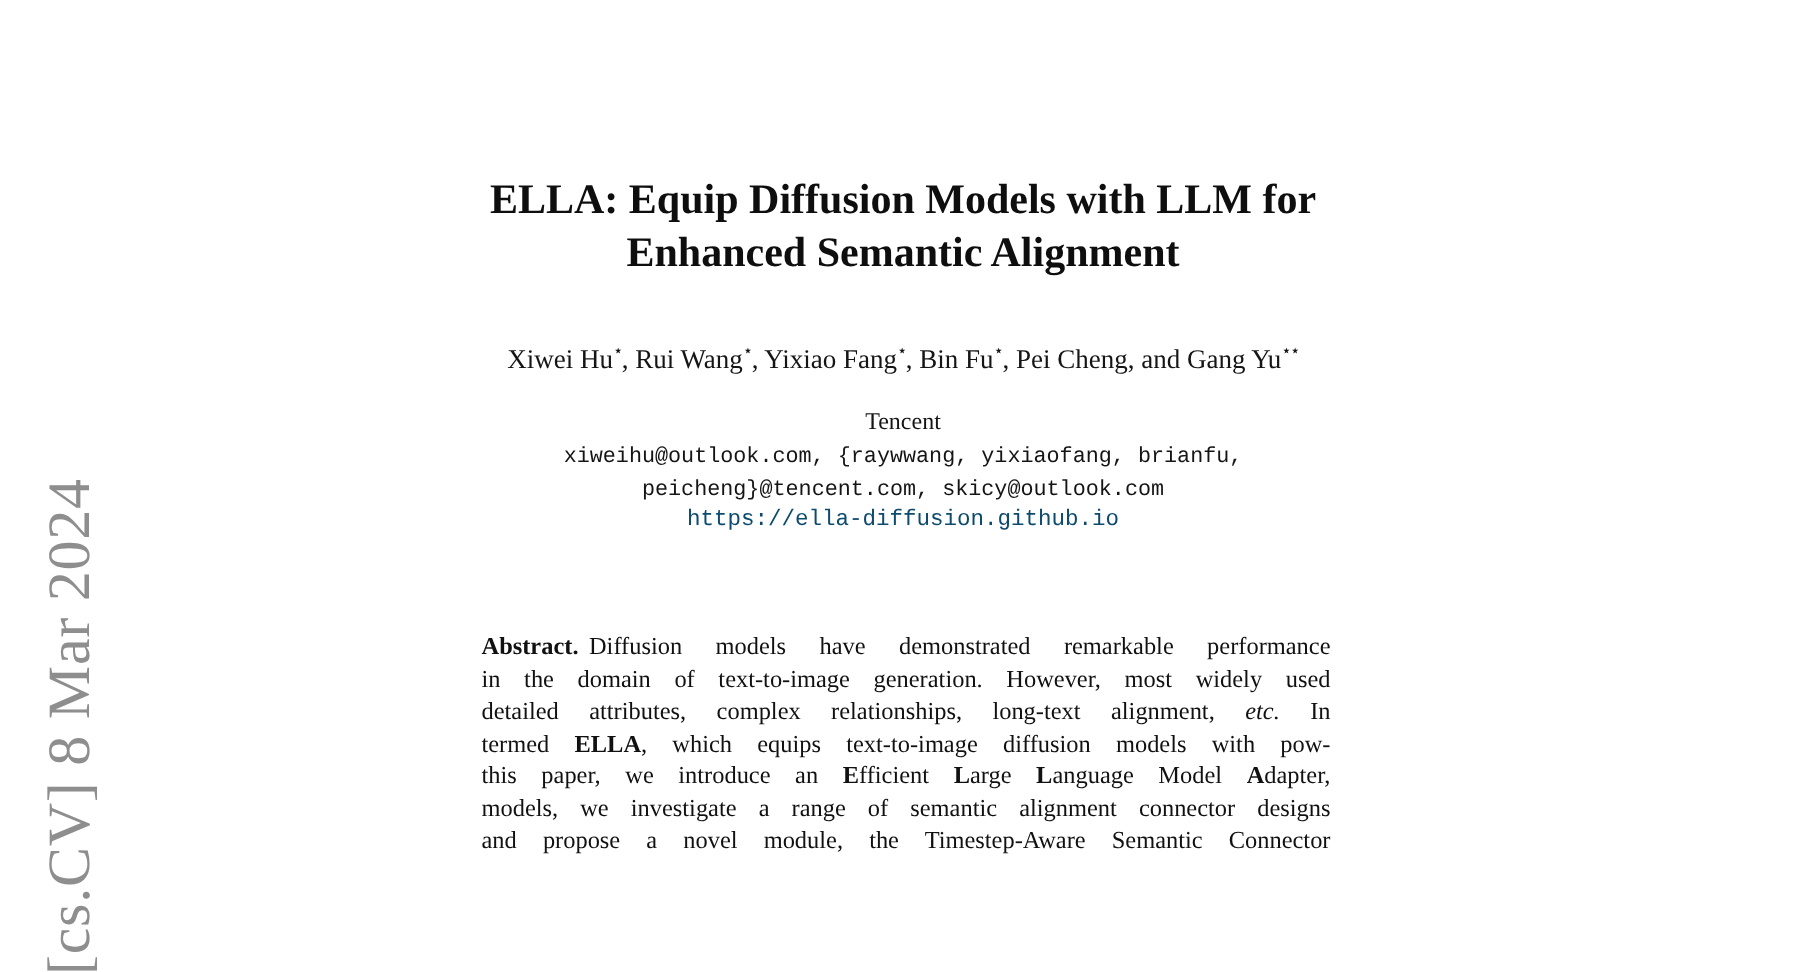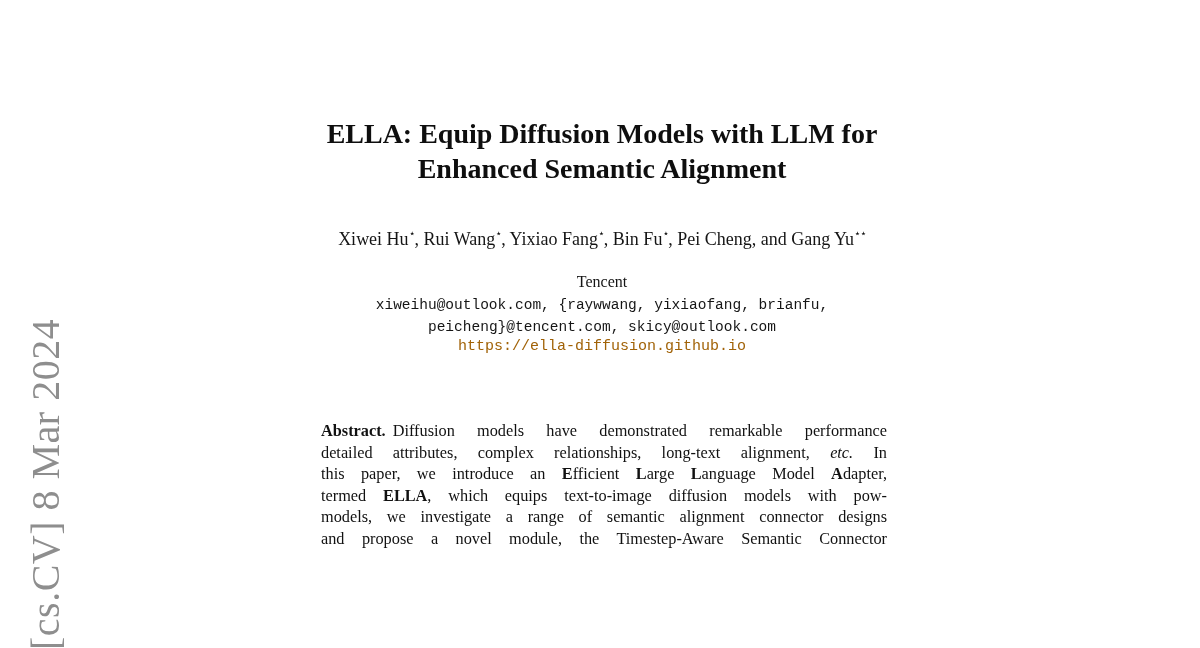--- a/index.html
+++ b/index.html
@@ -79,21 +79,21 @@
   .project-url {
     position: absolute;
     top: 338px;
     left: 0;
     width: 1204px;
     text-align: center;
     font-family: "Liberation Mono", "DejaVu Sans Mono", monospace;
     font-size: 15px;
   }
   .project-url a {
-    color: #a16207;
+    color: #0c4a6e;
     text-decoration: none;
   }
 
   .abstract-block {
     position: absolute;
     top: 420px;
     left: 321px;
     width: 566px;
     font-size: 16.3px;
     line-height: 21.55px;
@@ -126,18 +126,19 @@
   <div>xiweihu@outlook.com, {raywwang, yixiaofang, brianfu,</div>
   <div>peicheng}@tencent.com, skicy@outlook.com</div>
 </div>
 
 <div class="project-url">
   <a href="#">https://ella-diffusion.github.io</a>
 </div>
 
 <div class="abstract-block">
     <div class="jline"><span class="bold abs-label">Abstract.</span><span>Diffusion models have demonstrated remarkable performance</span></div>
+    <div class="jline"><span>in the domain of text-to-image generation. However, most widely used</span></div>
     <div class="jline"><span>detailed attributes, complex relationships, long-text alignment, </span><span class="italic">etc.</span><span> In</span></div>
+    <div class="jline"><span>termed </span><span class="bold">ELLA</span><span>, which equips text-to-image diffusion models with pow-</span></div>
     <div class="jline"><span>this paper, we introduce an </span><span class="bold">E</span><span>fficient </span><span class="bold">L</span><span>arge </span><span class="bold">L</span><span>anguage Model </span><span class="bold">A</span><span>dapter,</span></div>
-    <div class="jline"><span>termed </span><span class="bold">ELLA</span><span>, which equips text-to-image diffusion models with pow-</span></div>
     <div class="jline"><span>models, we investigate a range of semantic alignment connector designs</span></div>
     <div class="jline"><span>and propose a novel module, the Timestep-Aware Semantic Connector</span></div>
   </div>
 
 </body></html>

